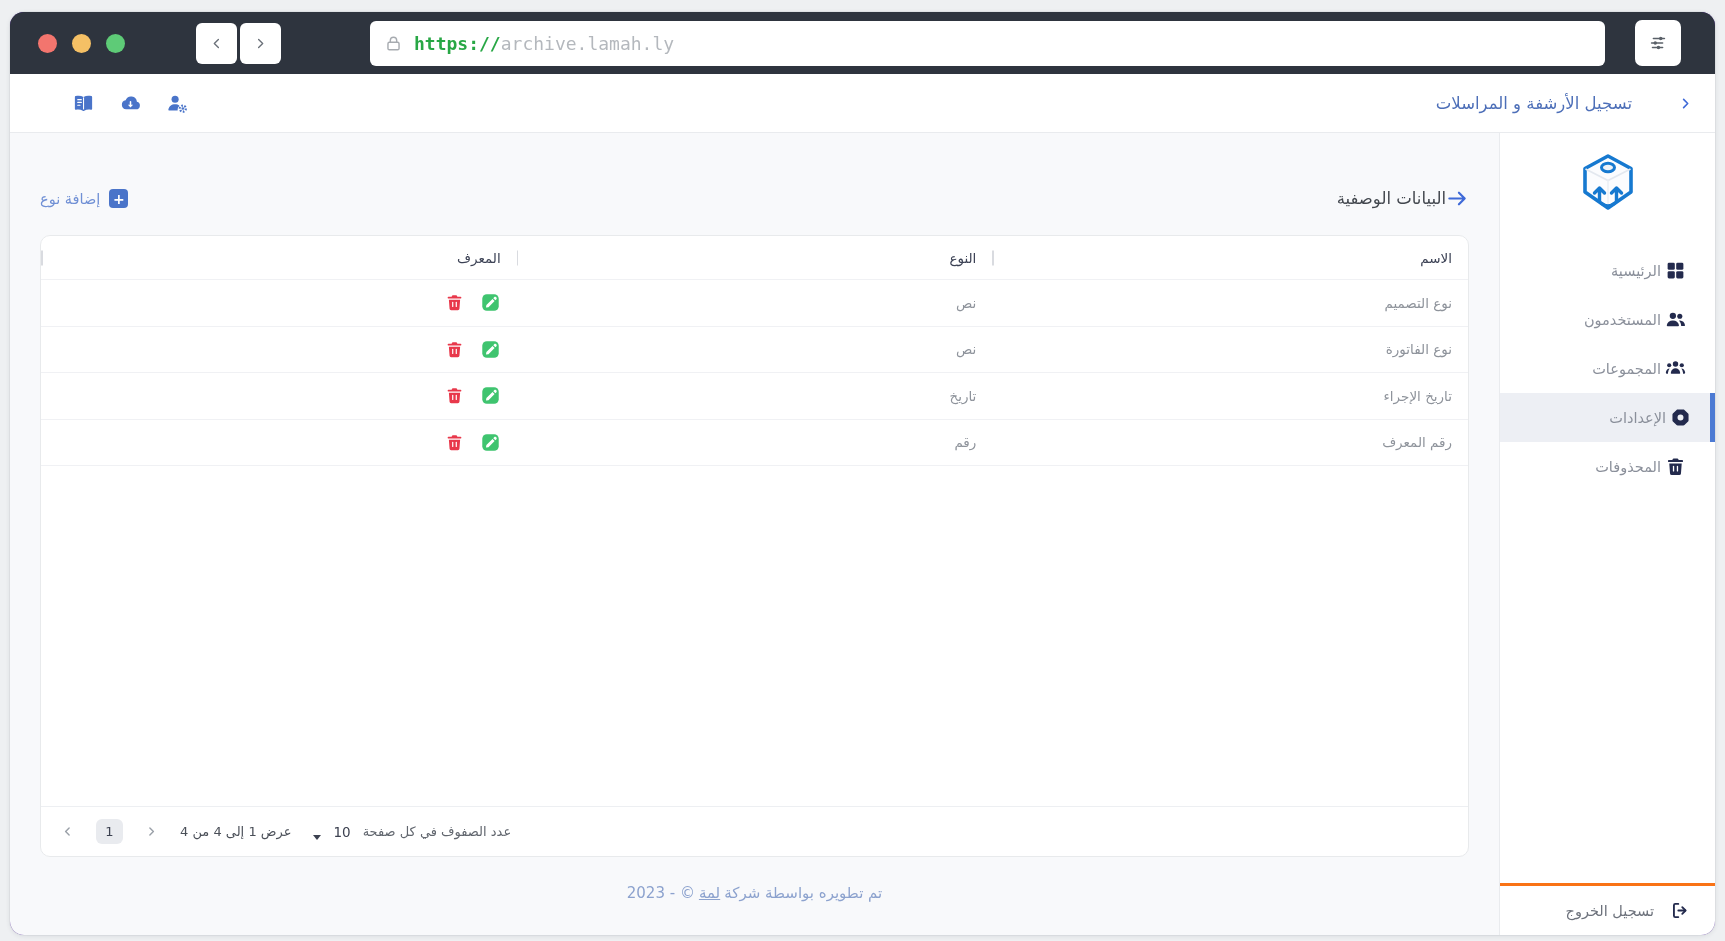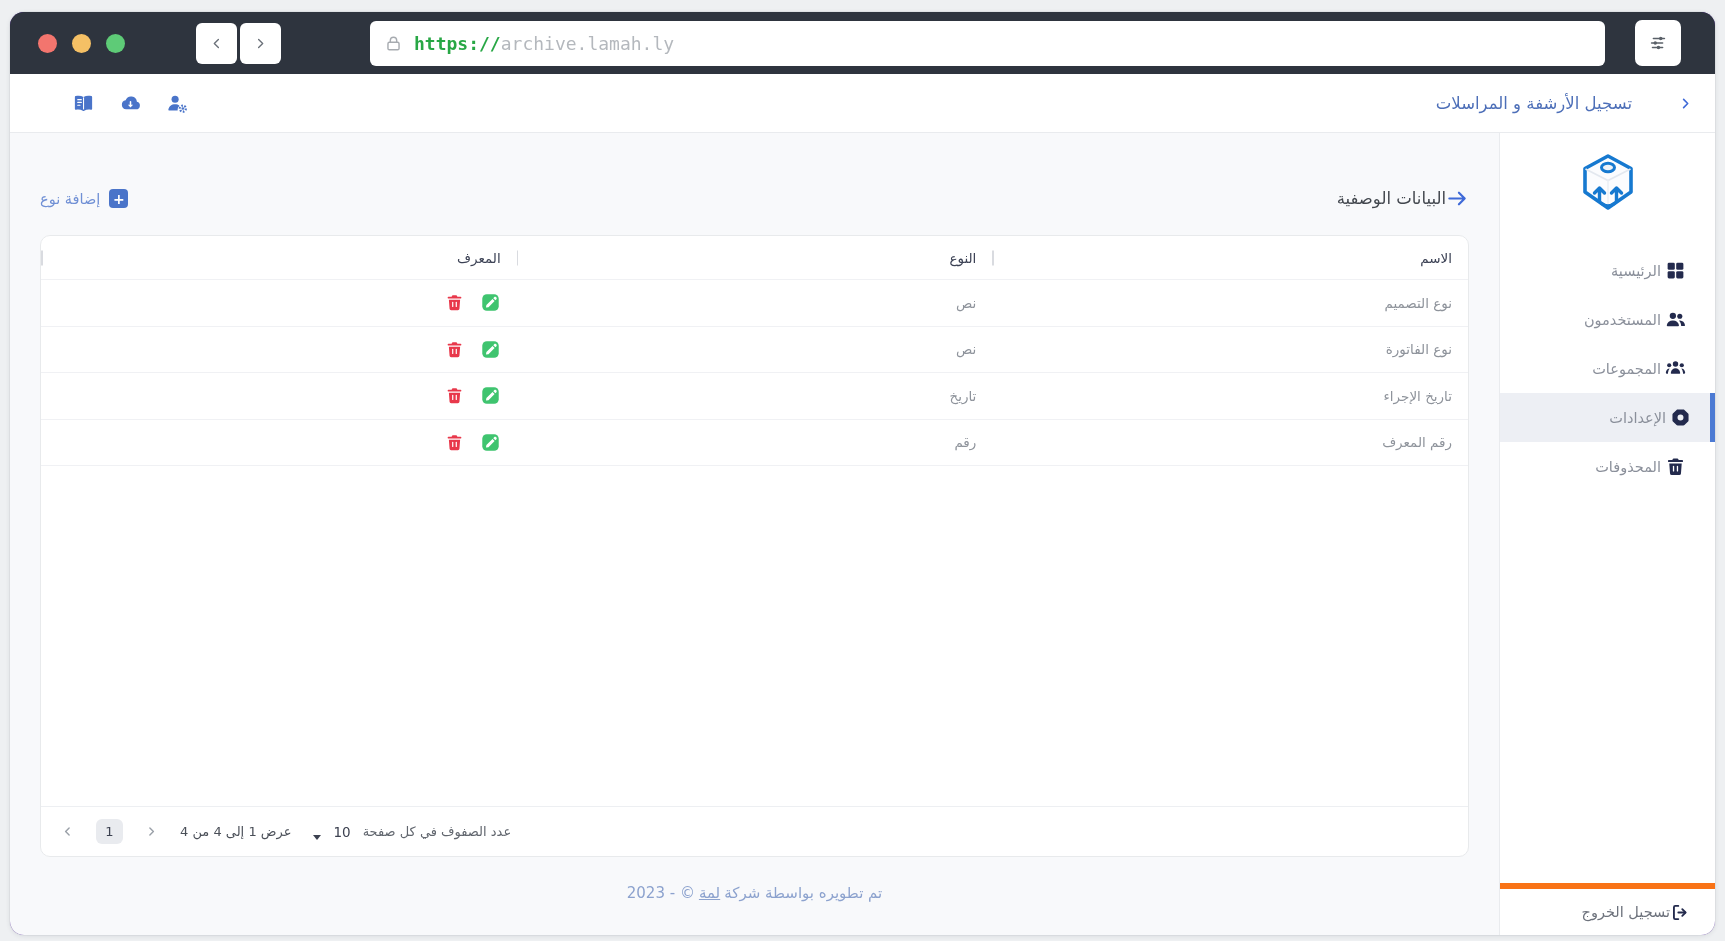--- a/index.html
+++ b/index.html
@@ -41,21 +41,21 @@
   
   .sidebar { width:216px; background:#fff; border-inline-end:1px solid #e9ebee; display:flex; flex-direction:column; flex:none; }
   .logo { margin:19px auto 4px; width:68px; height:64px; }
   .menu { margin-top:26px; }
   .menu-item { height:49px; display:flex; align-items:center; gap:4px; padding-inline-start:24px; cursor:pointer;
                border-inline-start:5px solid transparent; }
   .menu-item .mi-icon { color:#232a4d; display:flex; }
   .menu-item .mi-icon svg { width:21px; height:21px; }
   .menu-item .mi-label { color:#8a8f9a; font-size:14.5px; }
   .menu-item.active { background:#edeff4; border-inline-start-color:#4c7ad3; padding-inline-start:19px; }
-  .logout { margin-top:auto; border-top:6px solid #f97316; height:52px; display:flex; align-items:center; padding-inline-start:24px; cursor:pointer; }
+  .logout { margin-top:auto; border-top:3px solid #f97316; height:52px; display:flex; align-items:center; gap:16px; padding-inline-start:24px; cursor:pointer; }
   .logout .mi-icon { color:#232a4d; display:flex; }
   .logout .mi-icon svg { width:21px; height:21px; }
   .logout .mi-label { color:#6d727c; font-size:14.5px; }
 
   
   .main { flex:1; background:#f8f9fb; display:flex; flex-direction:column; min-width:0; }
   .page-head { display:flex; align-items:center; padding:54px 30px 25px; }
   .title-group { display:flex; align-items:center; }
   .title-group .arrow { color:#3f6ad8; display:flex; cursor:pointer; }
   .title-group .arrow svg { width:23px; height:23px; }

